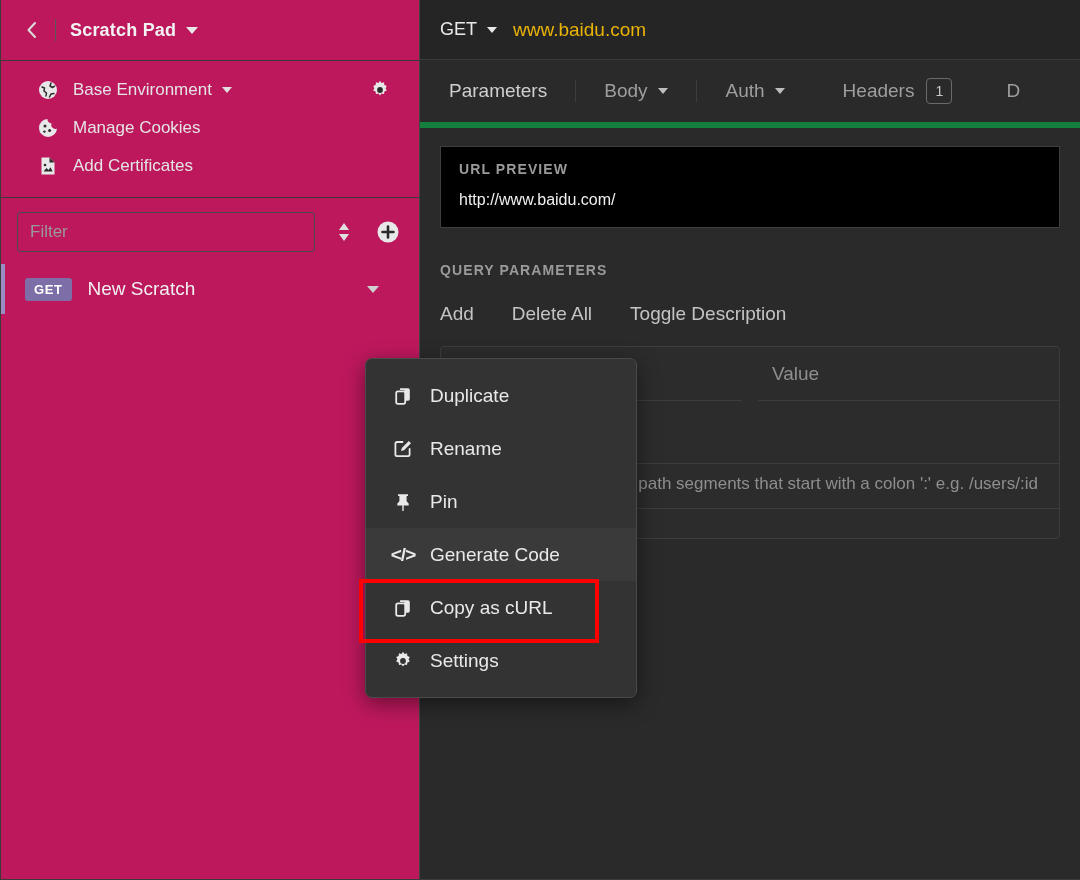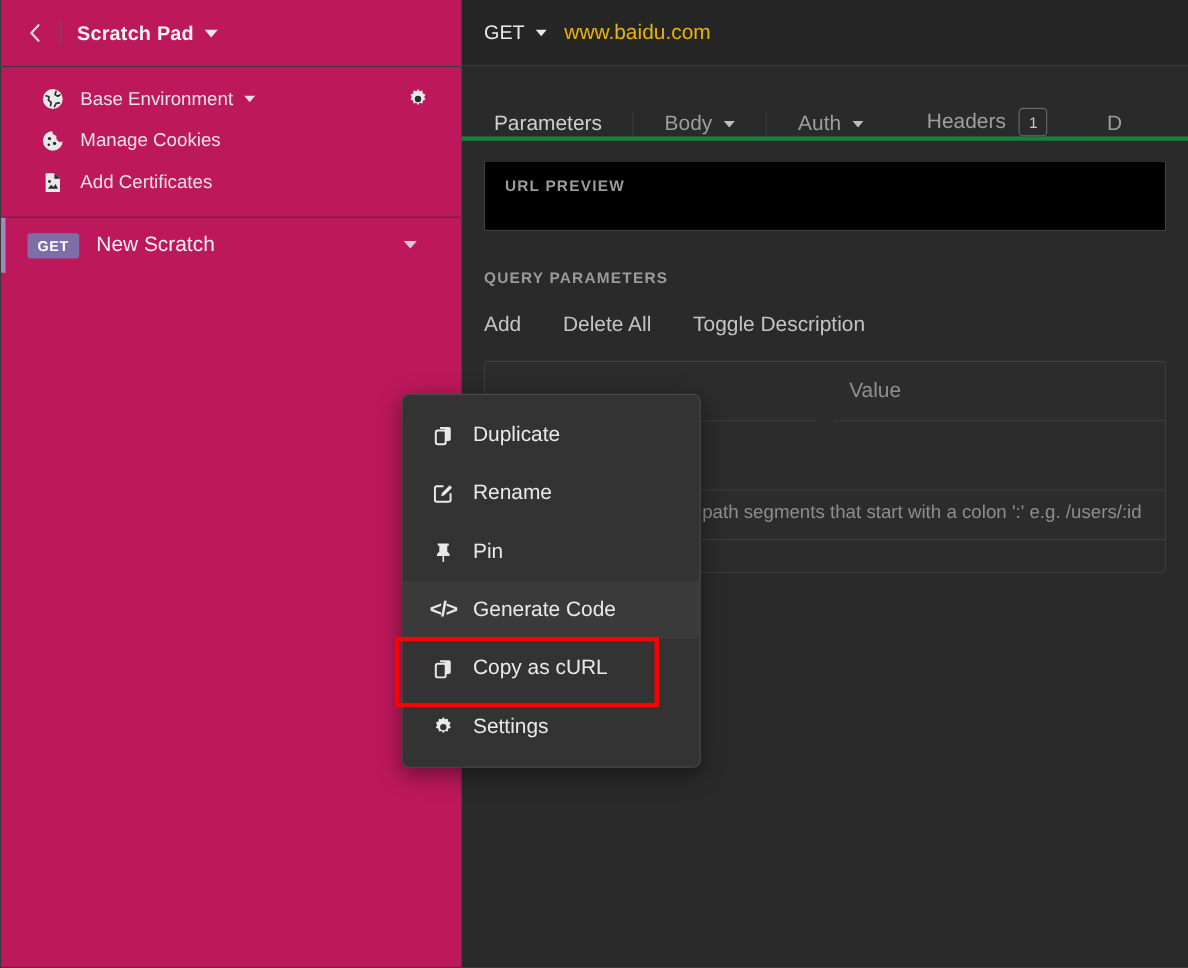--- a/index.html
+++ b/index.html
@@ -188,23 +188,23 @@
   .url-text {
     color: #eab308;
     font-size: 19px;
     text-align: center;
   }
 
   .tabbar {
     height: 68px;
     flex: 0 0 68px;
     display: flex;
-    align-items: flex-end;
+    align-items: center;
     background: #2a2a2a;
-    border-bottom: 4px solid #15803d;
+    border-bottom: 6px solid #15803d;
     overflow: hidden;
   }
   .tab {
     display: flex;
     align-items: center;
     padding: 0 28px;
     color: #9e9e9e;
     font-size: 19px;
     cursor: pointer;
     white-space: nowrap;
@@ -422,20 +422,35 @@
             <path d="M11.5 1.5 v5 h5" fill="#2b2b2b"></path>
             <path d="M5.5 15.5 l3-3.5 2 2 2-2.8 2.2 4.3z" fill="#2b2b2b"></path>
             <circle cx="7" cy="9" r="1.3" fill="#2b2b2b"></circle>
           </svg>
         </span>
         <span>Add Certificates</span>
       </div>
 
     </div>
 
+    <div class="filter-row">
+      <input class="filter-input" type="text" value="" placeholder="Filter" style="">
+      <span class="icon-btn">
+        <svg width="16" height="22" viewBox="0 0 16 22">
+          <path d="M8 2 L13 9 L3 9z" fill="#e0e0e0"></path>
+          <path d="M8 20 L3 13 L13 13z" fill="#e0e0e0"></path>
+        </svg>
+      </span>
+      <span class="icon-btn">
+        <svg width="24" height="24" viewBox="0 0 24 24">
+          <circle cx="12" cy="12" r="10.5" fill="#e8e8e8"></circle>
+          <path d="M12 6.5 v11 M6.5 12 h11" stroke="#2b2b2b" stroke-width="2.6" stroke-linecap="round"></path>
+        </svg>
+      </span>
+    </div>
 
     <div class="req-list">
       <div class="req-item">
         <span class="accent"></span>
         <span class="method-badge">GET</span>
         <span class="req-name">New Scratch</span>
         <span class="req-caret">
           <span class="caret" style="margin-left:0;"></span>
         </span>
       </div>
@@ -471,20 +486,21 @@
       </div>
       <div class="tab" style="padding-left:24px;padding-right:0;">
         <span>D</span>
       </div>
     </div>
 
     <div class="content">
 
       <div class="url-preview">
         <div class="up-label">URL PREVIEW</div>
+        <div class="up-url">http://www.baidu.com/</div>
       </div>
 
       <div class="section-label">QUERY PARAMETERS</div>
 
       <div class="action-row">
         <span class="action-link">Add</span>
         <span class="action-link">Delete All</span>
         <span class="action-link">Toggle Description</span>
       </div>
 

